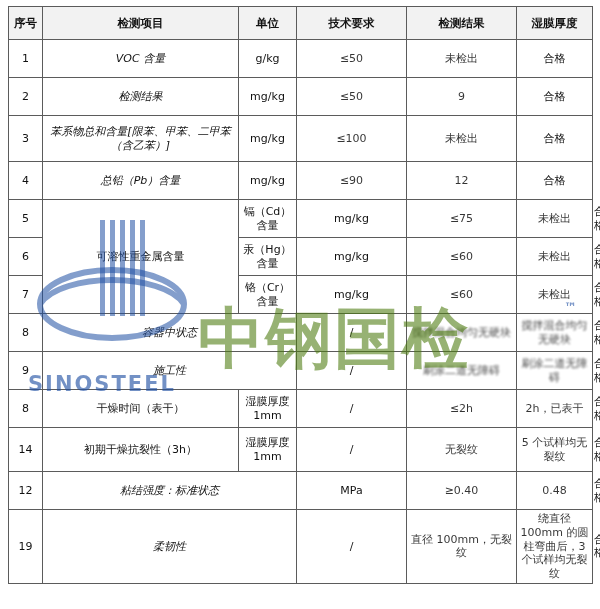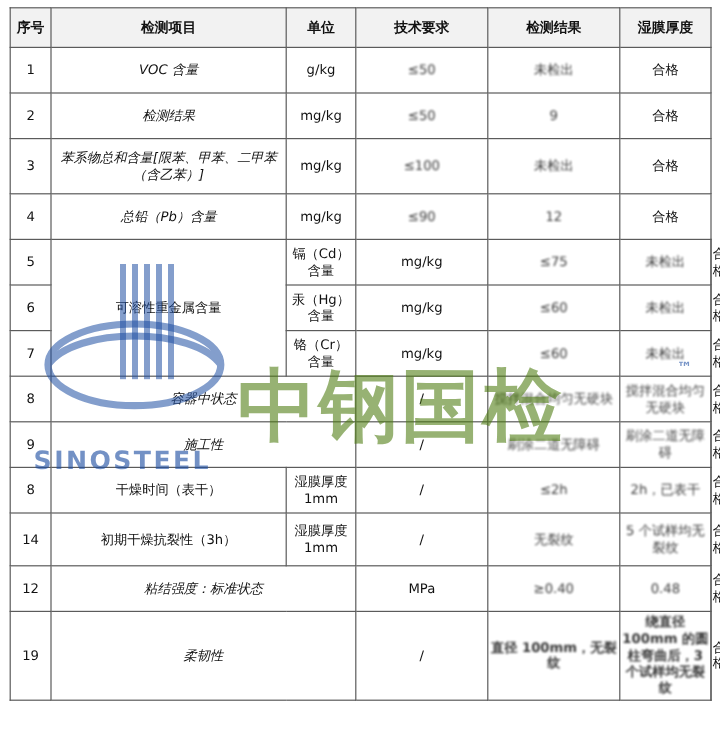--- a/index.html
+++ b/index.html
@@ -84,21 +84,20 @@
     color: #63718a;
     filter: blur(1.1px);
     opacity: .8;
   }
   .small {
     font-size: 10px;
   }
   .tiny {
     font-size: 9px;
     line-height: 1.2;
-    font-weight: bold;
   }
 
   
   .watermark {
     position: absolute;
     left: 0;
     top: 0;
     width: 600px;
     height: 609px;
     pointer-events: none;

